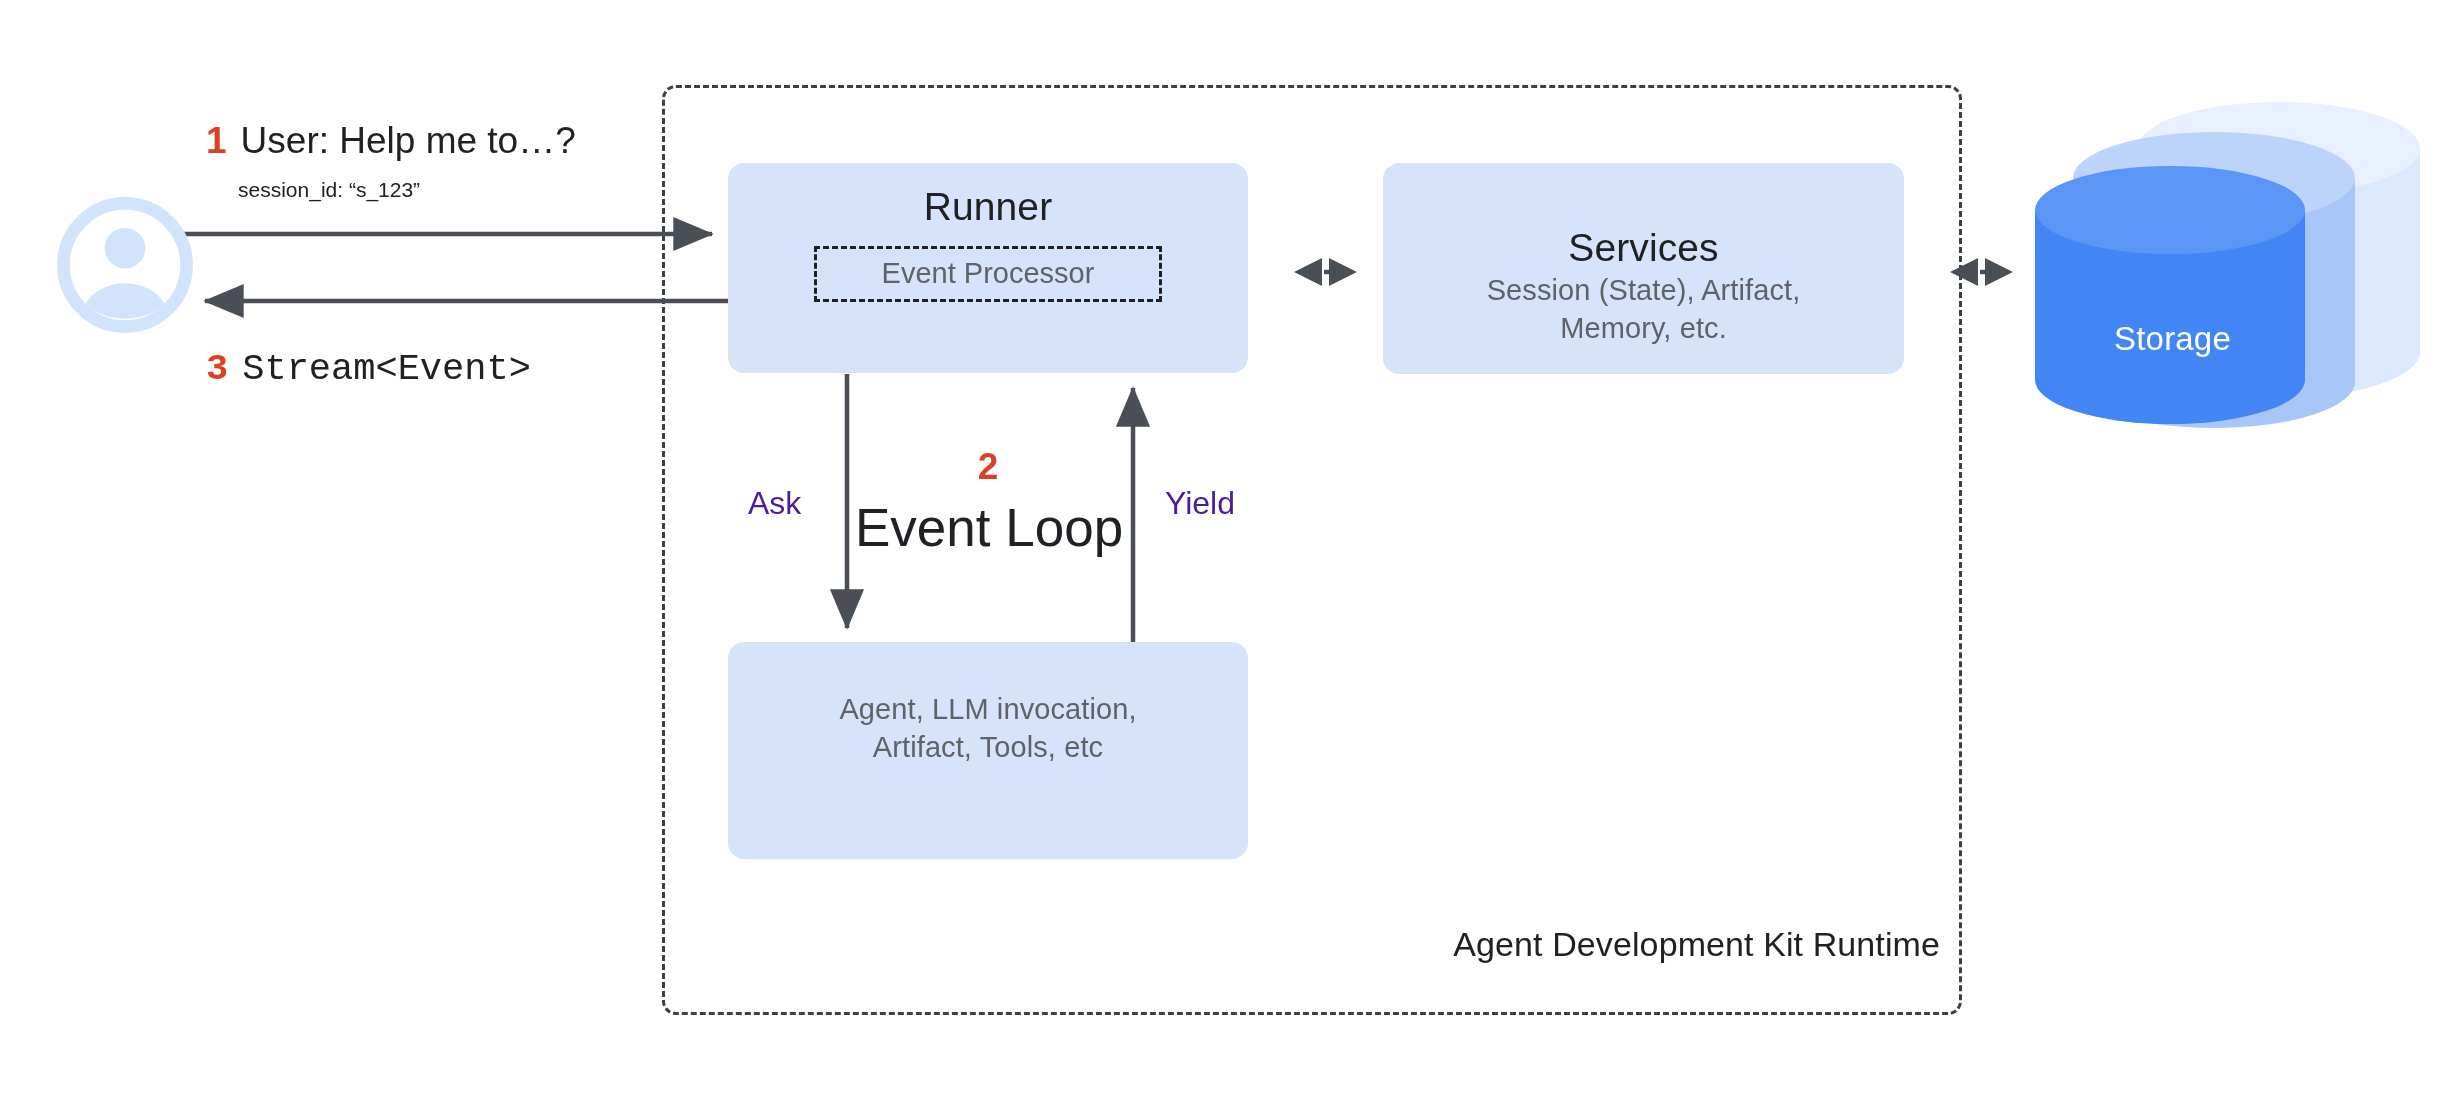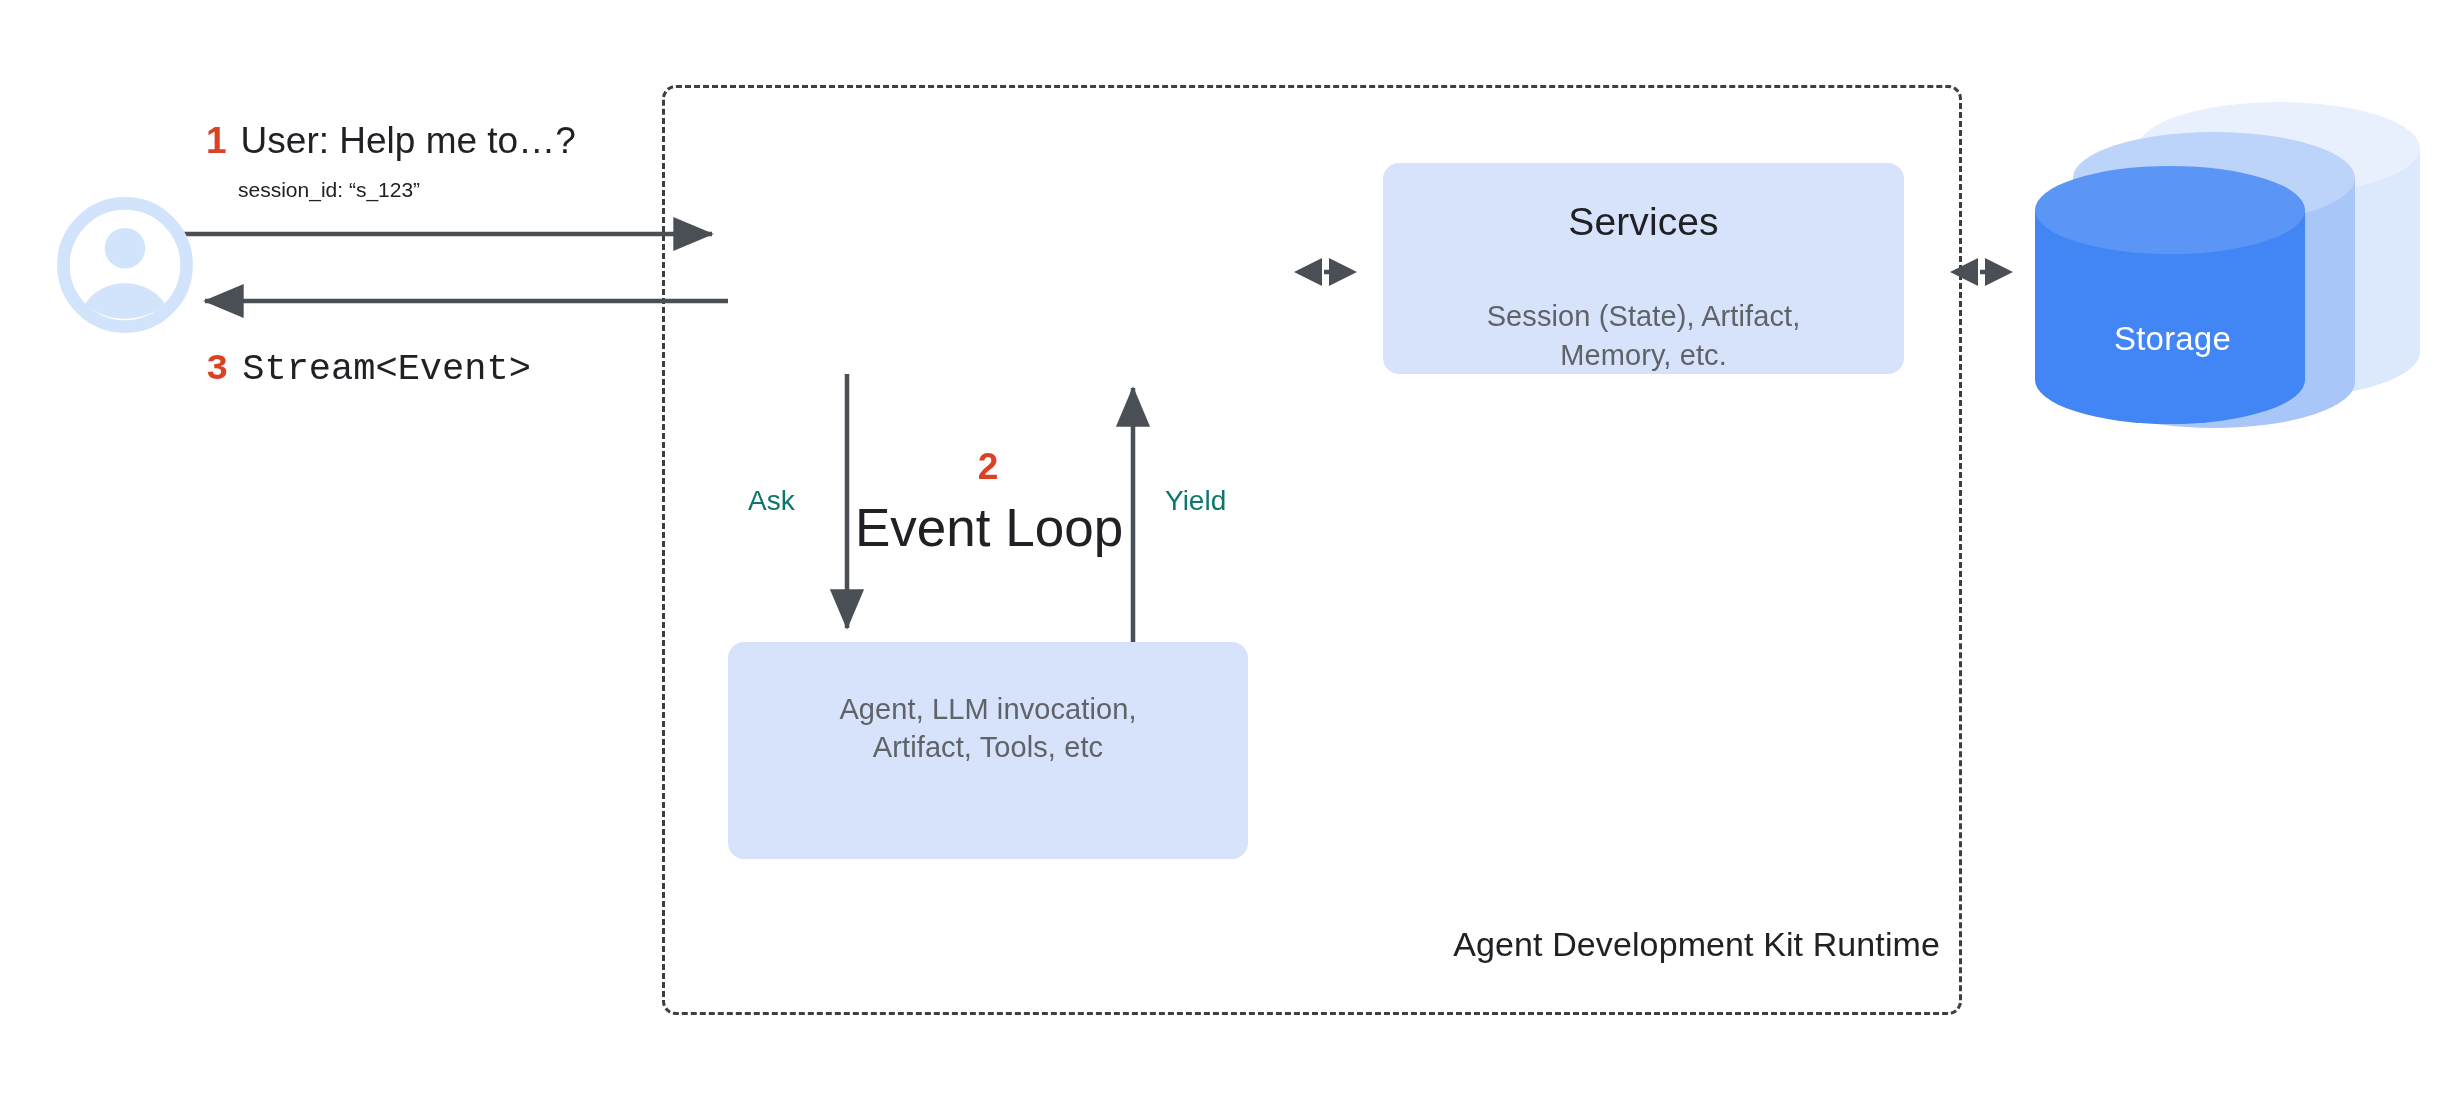--- a/index.html
+++ b/index.html
@@ -60,21 +60,21 @@
     letter-spacing: 0.1px;
   }
   .node-sub {
     font-size: 29px;
     color: #5f6368;
     line-height: 1.32;
     letter-spacing: 0.1px;
   }
 
   #runner-box  { left: 728px;  top: 163px; width: 520px; height: 210px; justify-content: flex-start; padding-top: 22px; }
-  #services-box{ left: 1383px; top: 163px; width: 521px; height: 211px; justify-content: space-between; padding-top: 37px; }
+  #services-box{ left: 1383px; top: 163px; width: 521px; height: 211px; justify-content: center; padding-top: 37px; }
   #exec-box    { left: 728px;  top: 642px; width: 520px; height: 217px; justify-content: flex-start; padding-top: 30px; }
 
   
   .event-processor {
     margin-top: 16px;
     width: 348px;
     height: 56px;
     border: 3px dashed #202124;
     box-sizing: border-box;
     display: flex;
@@ -105,22 +105,22 @@
     top: 320px;
     width: 285px;
     text-align: center;
     font-size: 33px;
     color: #ffffff;
     letter-spacing: 0.2px;
   }
 
   
   .edge-label {
-    font-size: 28px;
-    color: #0f766e;
+    font-size: 32px;
+    color: #4c1d95;
     white-space: nowrap;
   }
   #label-ask   { left: 748px; top: 485px; }
   #label-yield { left: 1165px; top: 485px; }
 
   #loop-wrap {
     left: 855px;
     top: 448px;
     width: 266px;
     text-align: center;
@@ -230,20 +230,26 @@
 
   <div class="abs" id="msg1">
     <span class="step-num">1</span><span>User: Help me to…?</span>
   </div>
   <div class="abs" id="msg1-sub">session_id: “s_123”</div>
 
   <div class="abs" id="msg3">
     <span class="step-num">3</span><span>Stream&lt;Event&gt;</span>
   </div>
 
+  <div class="abs node" id="runner-box">
+    <div class="node-title">Runner</div>
+    <div class="event-processor">
+      <span>Event Processor</span>
+    </div>
+  </div>
 
   <div class="abs node" id="services-box">
     <div class="node-title">Services</div>
     <div class="node-sub" style="white-space: pre-line;">Session (State), Artifact,
 Memory, etc.</div>
   </div>
 
   <div class="abs node" id="exec-box">
     <div class="node-sub" style="white-space: pre-line; margin-top:18px;">Agent, LLM invocation,
 Artifact, Tools, etc</div>

